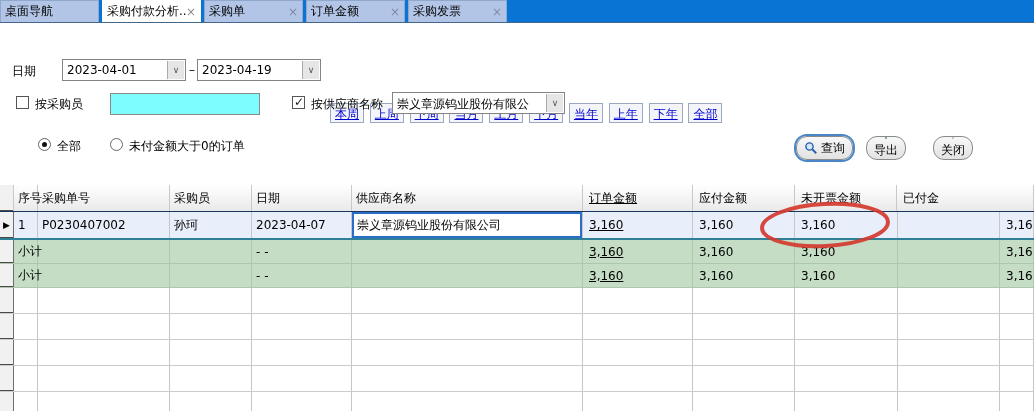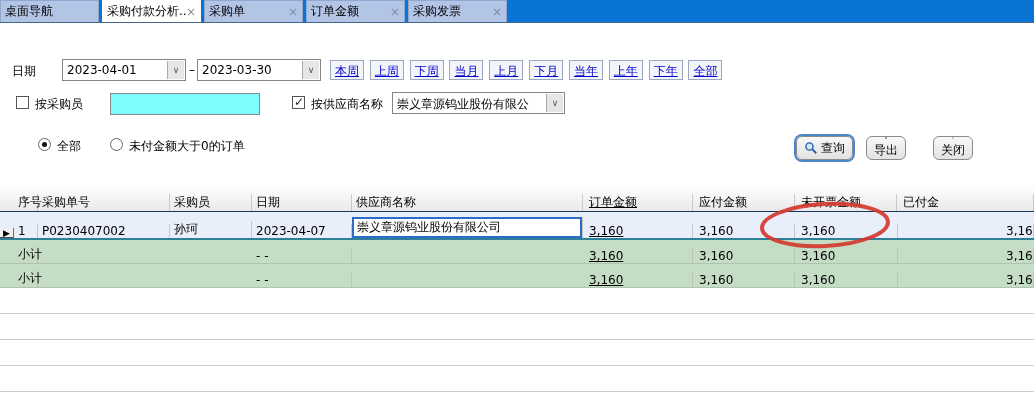--- a/index.html
+++ b/index.html
@@ -20,38 +20,38 @@
 
   
   .lab { position:absolute; height:16px; line-height:16px; }
   .combo { position:absolute; height:22px; border:1px solid #848484; background:#fff; }
   .combo .val { padding:3px 4px; white-space:nowrap; overflow:hidden; }
   .combo .arrow { position:absolute; right:1px; top:1px; bottom:1px; width:17px;
     background:#e6e6e6; border-left:1px solid #aaa; color:#555;
     font-size:9px; text-align:center; line-height:18px; }
   .qbtn { display:inline-block; height:20px; padding:2px 4px; margin-right:2px;
     border:1px solid #9aa8c0; background:#f3f5fa; color:#0000cc;
-    text-decoration:underline; cursor:pointer; white-space:nowrap; }
+    text-decoration:underline; cursor:pointer; white-space:nowrap;margin-top:43px; }
   .cb { position:absolute; width:13px; height:13px; border:1px solid #555; background:#fff; }
   .cb.checked::after { content:"✓"; position:absolute; left:1px; top:-2px; font-size:12px; color:#1a1a1a; }
   .radio { position:absolute; width:13px; height:13px; border:1px solid #666; border-radius:50%; background:#fff; }
   .radio.selected::after { content:""; position:absolute; left:3px; top:3px;
     width:5px; height:5px; border-radius:50%; background:#111; }
   .cyanbox { position:absolute; border:1px solid #8a8a8a; background:#7dfdfe;
     height:22px; outline:none; font:inherit; padding:0 4px; }
 
   .btn { position:absolute; height:24px; display:flex; align-items:center; gap:3px;
     padding:0 7px; background:linear-gradient(#f8f8f8,#e2e2e2);
-    border:1px solid #8a8a8a; border-radius:6px; cursor:pointer; }
+    border:1px solid #8a8a8a; border-radius:11px; cursor:pointer; }
   .btn.focus { box-shadow:0 0 0 2px #4a86c8; }
   .icon { display:inline-block; width:14px; height:14px; }
 
   
   .table { position:absolute; top:185px; left:0; width:1034px; bottom:0; overflow:hidden; }
-  .trow { display:flex; width:1034px;align-items:flex-end; }
+  .trow { display:flex; width:1034px; }
   .cell { border-right:1px solid #c6c6c6; padding-left:4px; overflow:hidden;
     white-space:nowrap; display:flex; align-items:center; }
   .c0 { width:14px; padding:0; justify-content:center; background:#f1f1f1;
     border-right:1px solid #6e6e6e; box-shadow:inset 0 -1px 0 #4a4a4a; }
   .c1 { width:24px; overflow:visible; }
   .c2 { width:132px; } .c3 { width:82px; } .c4 { width:100px; } .c5 { width:231px; }
   .c6 { width:110px; padding-left:6px;text-decoration:underline; } .c7 { width:102px; padding-left:6px; }
   .c8 { width:103px; padding-left:6px; } .c9 { width:102px; padding-left:6px; }
   .c10 { flex:1; padding-left:6px; }
   .thead { height:26px; background:linear-gradient(#ffffff,#e9e9e9); }
@@ -95,21 +95,21 @@
     </div>
   </div>
 
   <span class="lab" style="left:12px; top:63px;">日期</span>
   <div class="combo" style="left:62px; top:59px; width:124px;">
     <div class="val">2023-04-01</div>
     <div class="arrow">∨</div>
   </div>
   <span class="lab" style="left:189px; top:62px;">–</span>
   <div class="combo" style="left:197px; top:59px; width:124px;">
-    <div class="val">2023-03-30</div>
+    <div class="val">2023-04-19</div>
     <div class="arrow">∨</div>
   </div>
   <div style="position:absolute; left:330px; top:60px; white-space:nowrap;">
     <span class="qbtn">本周</span>
     <span class="qbtn">上周</span>
     <span class="qbtn">下周</span>
     <span class="qbtn">当月</span>
     <span class="qbtn">上月</span>
     <span class="qbtn">下月</span>
     <span class="qbtn">当年</span>

